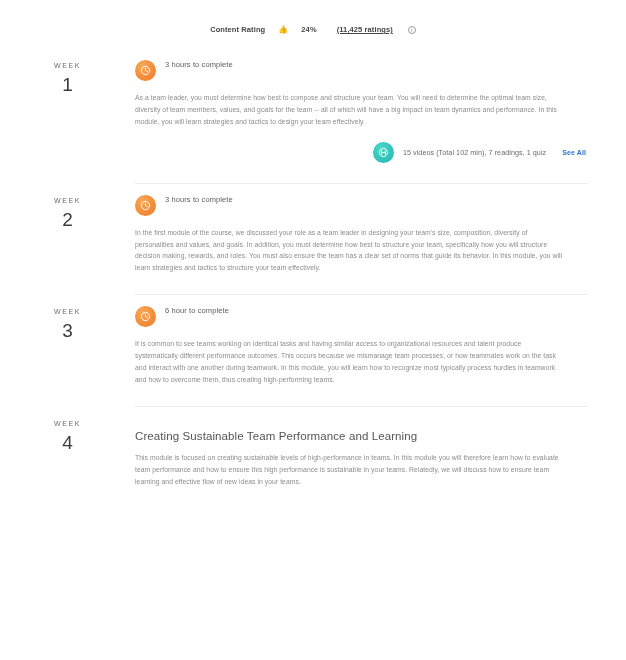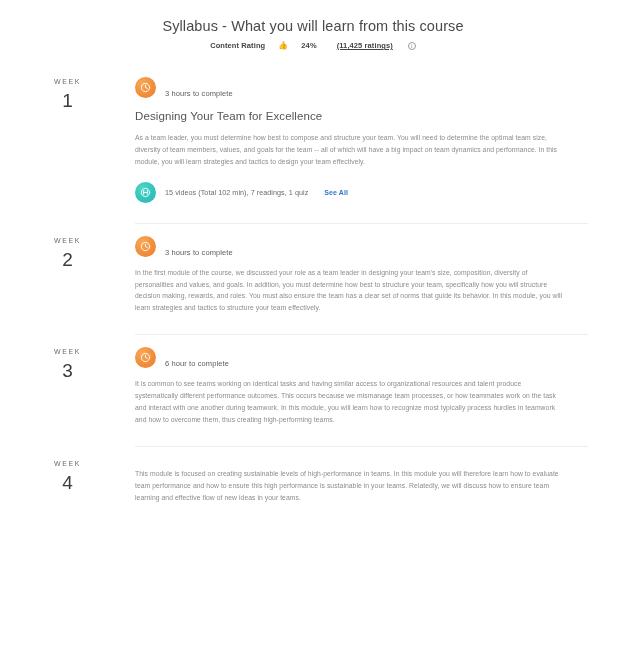--- a/index.html
+++ b/index.html
@@ -108,21 +108,21 @@
     position: absolute;
     top: 0;
     left: 0;
     right: 38px;
     height: 1px;
     background: #eceef0;
   }
 
   .time-row {
     display: flex;
-    align-items: flex-end;
+    align-items: flex-start;
     gap: 9px;
     height: 22px;
   }
   .time-text {
     font-size: 7.5px;
     color: #5e5e5e;
     letter-spacing: 0.1px;
   }
 
   .icon-circle {
@@ -158,20 +158,21 @@
     margin: 10px 0 0 0;
     max-width: 430px;
     letter-spacing: 0.05px;
   }
 
   .content-row {
     display: flex;
     align-items: center;
     gap: 9px;
     margin-top: 14px;
+    justify-content: flex-end;
   }
   .content-text {
     font-size: 7.2px;
     color: #6b6b6b;
     letter-spacing: 0.05px;
   }
   .see-all {
     font-size: 7px;
     color: #2f75c4;
     font-weight: bold;
@@ -179,21 +180,20 @@
     cursor: pointer;
     letter-spacing: 0.1px;
   }
 </style>
 </head>
 <body>
 
 <div class="page">
 
   <div class="header">
-    <h1 class="page-title">Syllabus - What you will learn from this course</h1>
     <div class="rating-line">
       <span class="rating-label">Content Rating</span>
       <span class="thumb-icon">👍</span>
       <span class="rating-pct">24%</span>
       <span class="rating-count">(11,425 ratings)</span>
       <span class="info-icon">i</span>
     </div>
   </div>
 
   <div class="weeks">
@@ -206,21 +206,20 @@
       <div class="week-body">
         <div class="time-row">
           <span class="icon-circle icon-clock">
             <svg width="11" height="11" viewBox="0 0 24 24" fill="none" stroke="#ffffff" stroke-width="2" stroke-linecap="round" stroke-linejoin="round">
                 <circle cx="12" cy="12" r="9"></circle>
                 <polyline points="12,7 12,12 16,14"></polyline>
               </svg>
           </span>
           <span class="time-text">3 hours to complete</span>
         </div>
-        <h2 class="module-title">Designing Your Team for Excellence</h2>
         <p class="module-desc">As a team leader, you must determine how best to compose and structure your team. You will need to determine the optimal team size, diversity of team members, values, and goals for the team -- all of which will have a big impact on team dynamics and performance. In this module, you will learn strategies and tactics to design your team effectively.</p>
         <div class="content-row">
           <span class="icon-circle icon-badge">
             <svg width="11" height="11" viewBox="0 0 24 24" fill="none" stroke="#ffffff" stroke-width="2" stroke-linecap="round" stroke-linejoin="round">
                 <circle cx="12" cy="12" r="9"></circle>
                 <line x1="8" y1="8" x2="8" y2="16"></line>
                 <line x1="16" y1="8" x2="16" y2="16"></line>
                 <line x1="8" y1="12" x2="16" y2="12"></line>
               </svg>
           </span>
@@ -267,19 +266,20 @@
         <p class="module-desc">It is common to see teams working on identical tasks and having similar access to organizational resources and talent produce systematically different performance outcomes. This occurs because we mismanage team processes, or how teammates work on the task and interact with one another during teamwork. In this module, you will learn how to recognize most typically process hurdles in teamwork and how to overcome them, thus creating high-performing teams.</p>
       </div>
     </div>
 
     <div class="week-row">
       <div class="week-col">
         <div class="week-word">WEEK</div>
         <div class="week-num">4</div>
       </div>
       <div class="week-body">
+        <h2 class="module-title">Creating Sustainable Team Performance and Learning</h2>
         <p class="module-desc">This module is focused on creating sustainable levels of high-performance in teams. In this module you will therefore learn how to evaluate team performance and how to ensure this high performance is sustainable in your teams. Relatedly, we will discuss how to ensure team learning and effective flow of new ideas in your teams.</p>
 
       </div>
     </div>
 
   </div>
 </div>
 
 </body></html>

